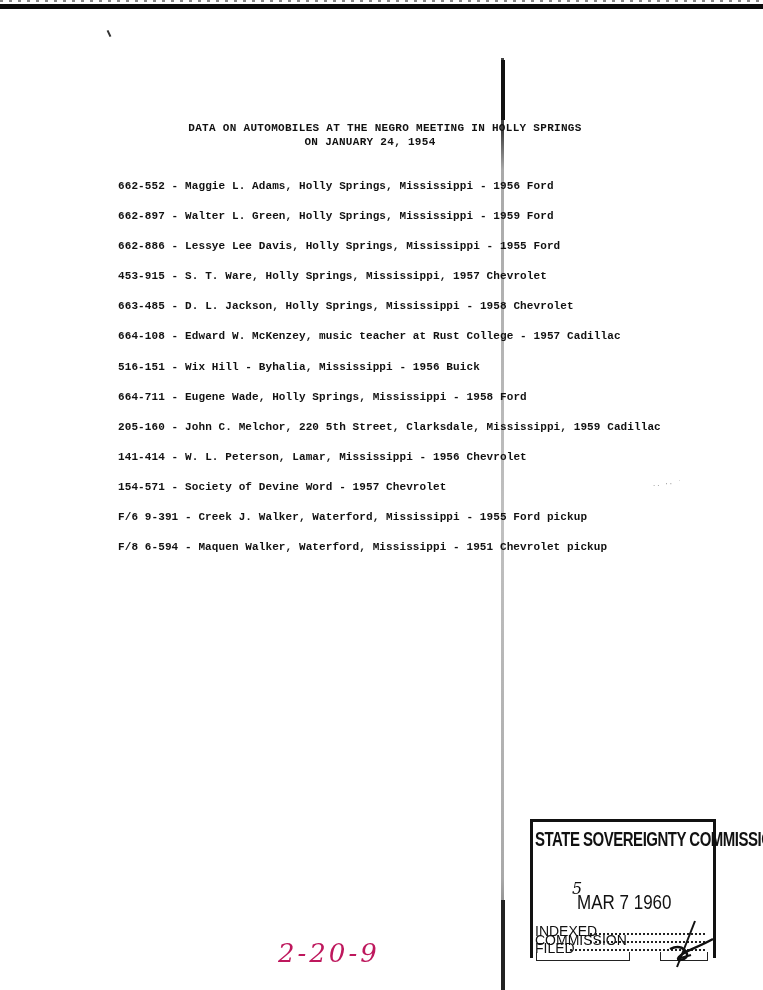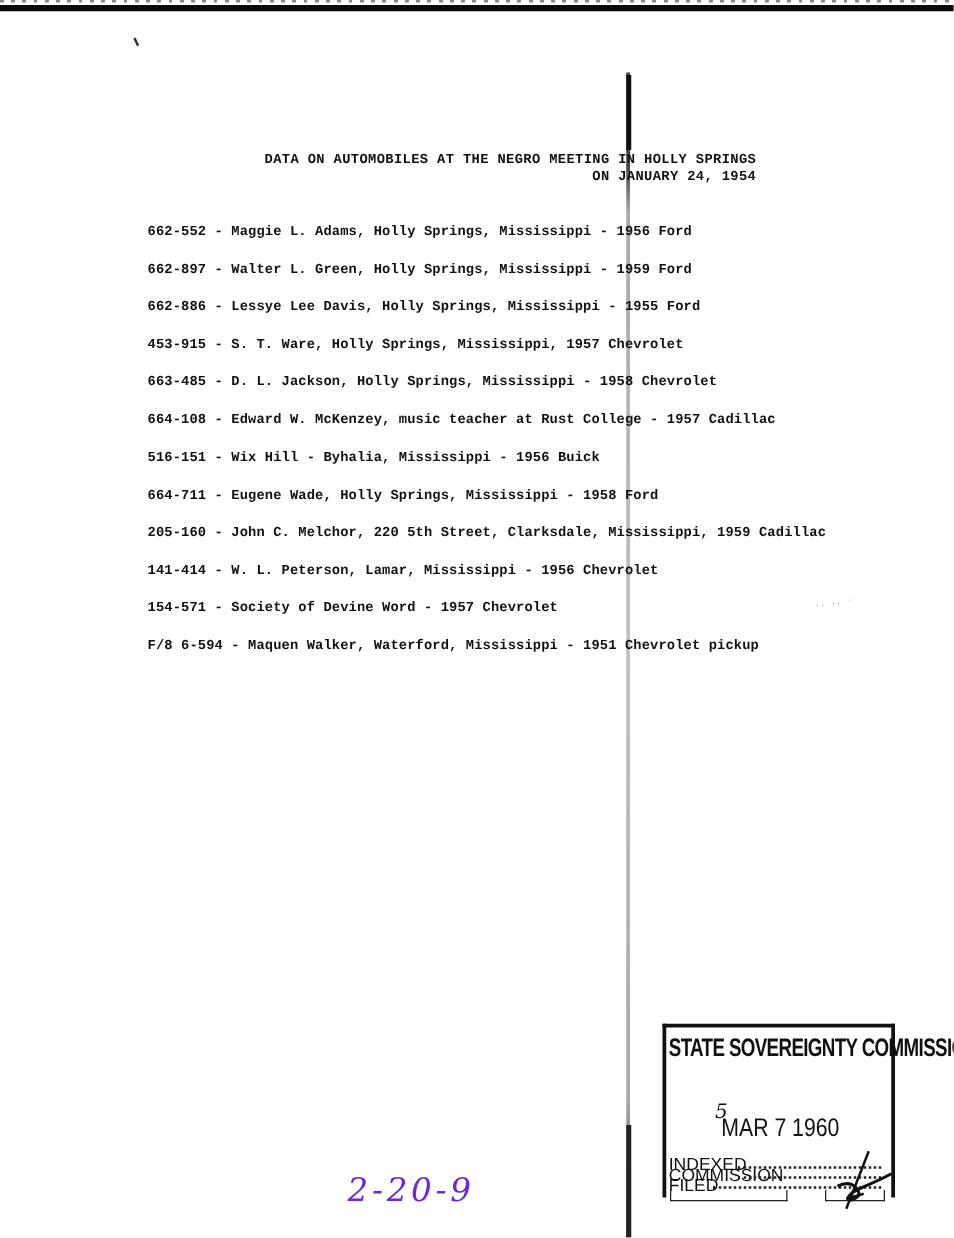--- a/index.html
+++ b/index.html
@@ -6,21 +6,21 @@
     body { width: 763px; height: 990px; position: relative; overflow: hidden;
            font-family: "Liberation Mono", "DejaVu Sans Mono", monospace; color: #111; }
     .top-border { position: absolute; left: 0; top: 4px; width: 763px; height: 5px;
                   background: #0c0c0c; }
     .top-border-dots { position: absolute; left: 0; top: 0; width: 763px; height: 2px;
                   background: repeating-linear-gradient(90deg, #888 0 3px, transparent 3px 9px); }
     .fold-line { position: absolute; left: 501px; top: 58px; width: 3px; height: 932px;
                  background: linear-gradient(#222 0 8%, #9a9a9a 12%, #b5b5b5 50%, #9a9a9a 88%, #222 100%); opacity: .85; }
     .fold-line-dark { position: absolute; left: 501px; top: 60px; width: 4px; height: 60px; background: #111; }
     .fold-line-dark2 { position: absolute; left: 501px; top: 900px; width: 4px; height: 90px; background: #222; }
-    .title { position: absolute; left: 165px; top: 121px; width: 440px; text-align: right;
+    .title { position: absolute; left: 165px; top: 121px; width: 440px; text-align: center;
              font-size: 11px; font-weight: bold; letter-spacing: 0.3px; line-height: 14px; }
     .title .line1 { display: block; white-space: nowrap; }
     .title .line2 { display: block; margin-left: -30px; }
     .entries { position: absolute; left: 118px; top: 179px; }
     .entry { height: 30.1px; font-size: 11px; line-height: 14px; font-weight: bold; white-space: nowrap; letter-spacing: 0.1px; }
     .entry .plate { display: inline-block; }
     .stamp { position: absolute; left: 530px; top: 819px; width: 185px; height: 140px; }
     .stamp-frame { position: absolute; left: 0; top: 0; width: 180px; height: 136px;
                    border-top: 3px solid #111; border-left: 3px solid #111; border-right: 3px solid #111; }
     .stamp-title { position: absolute; left: 5px; top: 8px; font-family: "Liberation Sans", sans-serif;
@@ -29,21 +29,21 @@
     .stamp-num { position: absolute; left: 42px; top: 60px; font-family: "DejaVu Serif", serif; font-size: 16px; font-style: italic; }
     .stamp-date { position: absolute; left: 47px; top: 72px; font-family: "Liberation Sans", sans-serif;
                   font-size: 17px; transform: scaleY(1.2); transform-origin: top left; white-space: nowrap; }
     .stamp-labels { position: absolute; left: 5px; top: 108px; font-family: "Liberation Sans", sans-serif;
                     font-size: 14px; font-weight: normal; line-height: 8.5px; }
     .stamp-dots { position: absolute; left: 60px; width: 115px; border-bottom: 2px dotted #222; }
     .stamp-box-left { position: absolute; left: 6px; top: 133px; width: 92px; height: 8px; border: 1.5px solid #222; border-top: none; }
     .stamp-box-right { position: absolute; left: 130px; top: 133px; width: 46px; height: 8px; border: 1.5px solid #222; border-top: none; }
     .signature { position: absolute; left: 135px; top: 100px; width: 50px; height: 50px; }
     .handwritten { position: absolute; left: 278px; top: 938px; font-family: "DejaVu Serif", serif;
-                   font-style: italic; font-size: 26px; letter-spacing: 3px; color: #6d28d9; }
+                   font-style: italic; font-size: 26px; letter-spacing: 3px; color: #be185d; }
     .tick-mark { position: absolute; left: 108px; top: 30px; width: 2px; height: 7px; background: #333; transform: rotate(-25deg); }
     .stray { position: absolute; font-size: 7px; color: #999; }
   </style>
 </head>
 <body>
 
 <div class="top-border-dots"></div>
 <div class="top-border"></div>
 <div class="tick-mark"></div>
 
@@ -61,20 +61,21 @@
   <div class="entry"><span class="plate">662-897</span><span> - </span><span>Walter L. Green, Holly Springs, Mississippi - 1959 Ford</span></div>
   <div class="entry"><span class="plate">662-886</span><span> - </span><span>Lessye Lee Davis, Holly Springs, Mississippi - 1955 Ford</span></div>
   <div class="entry"><span class="plate">453-915</span><span> - </span><span>S. T. Ware, Holly Springs, Mississippi, 1957 Chevrolet</span></div>
   <div class="entry"><span class="plate">663-485</span><span> - </span><span>D. L. Jackson, Holly Springs, Mississippi - 1958 Chevrolet</span></div>
   <div class="entry"><span class="plate">664-108</span><span> - </span><span>Edward W. McKenzey, music teacher at Rust College - 1957 Cadillac</span></div>
   <div class="entry"><span class="plate">516-151</span><span> - </span><span>Wix Hill - Byhalia, Mississippi - 1956 Buick</span></div>
   <div class="entry"><span class="plate">664-711</span><span> - </span><span>Eugene Wade, Holly Springs, Mississippi - 1958 Ford</span></div>
   <div class="entry"><span class="plate">205-160</span><span> - </span><span>John C. Melchor, 220 5th Street, Clarksdale, Mississippi, 1959 Cadillac</span></div>
   <div class="entry"><span class="plate">141-414</span><span> - </span><span>W. L. Peterson, Lamar, Mississippi - 1956 Chevrolet</span></div>
   <div class="entry"><span class="plate">154-571</span><span> - </span><span>Society of Devine Word - 1957 Chevrolet</span></div>
+  <div class="entry"><span class="plate">F/6 9-391</span><span> - </span><span>Creek J. Walker, Waterford, Mississippi - 1955 Ford pickup</span></div>
   <div class="entry"><span class="plate">F/8 6-594</span><span> - </span><span>Maquen Walker, Waterford, Mississippi - 1951 Chevrolet pickup</span></div>
 </div>
 
 <span class="stray" style="left:652px;top:480px;">.. ·· ˙</span>
 
 <div class="stamp">
   <div class="stamp-frame"></div>
   <div class="stamp-title">STATE SOVEREIGNTY COMMISSION</div>
   <div class="stamp-num">5</div>
   <div class="stamp-date">MAR 7   1960</div>

